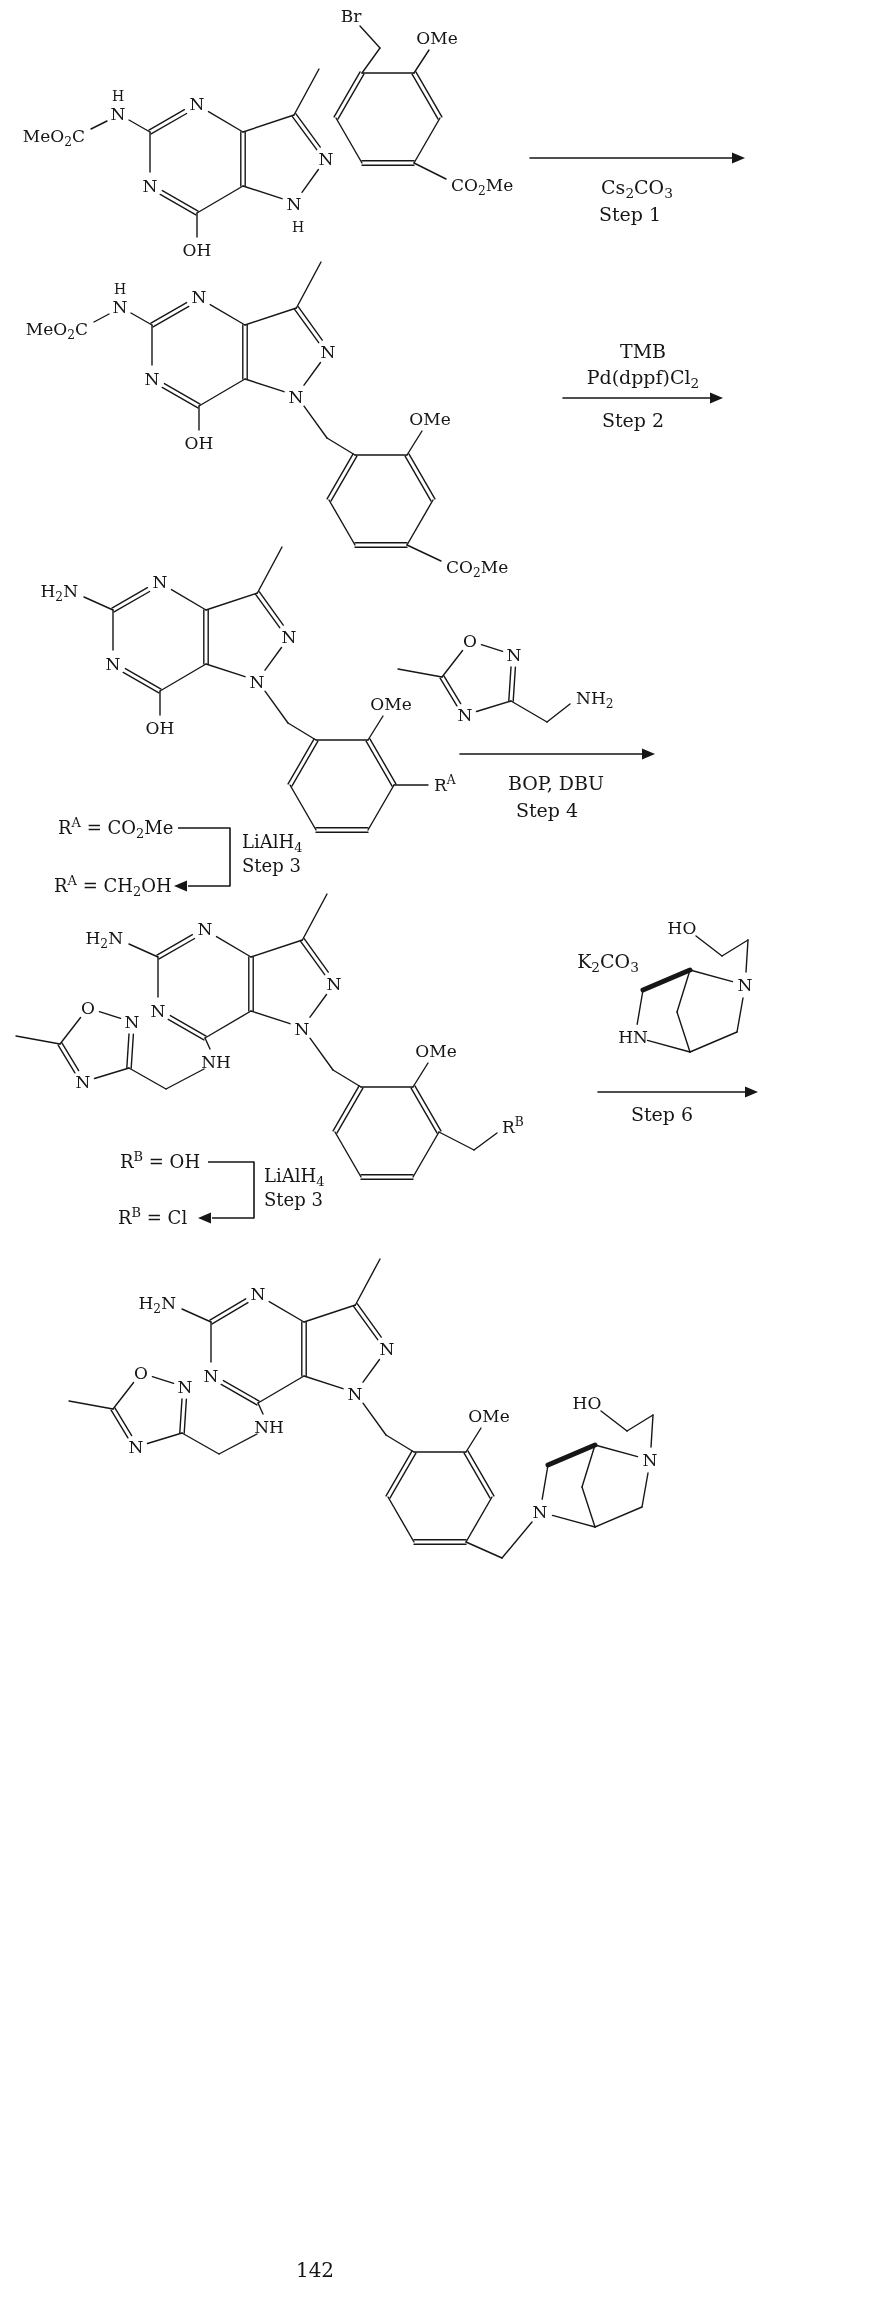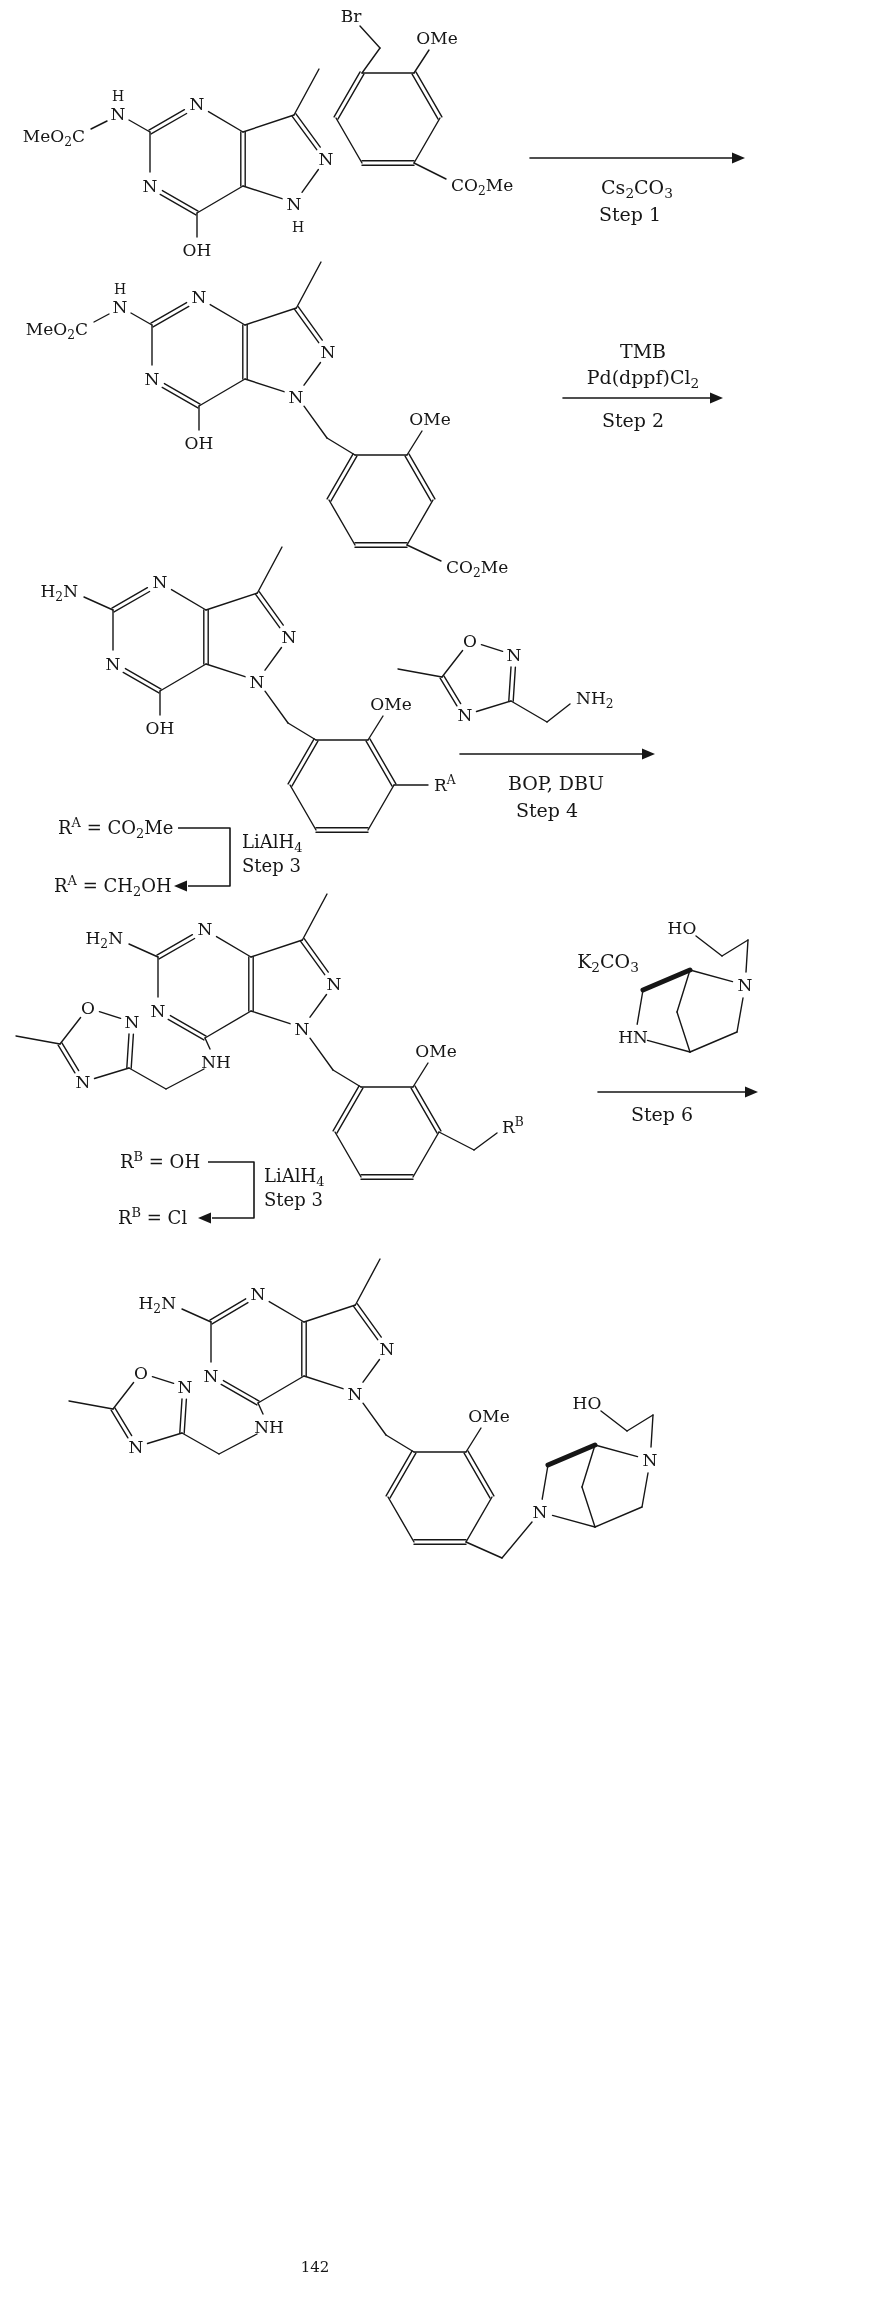--- a/index.html
+++ b/index.html
@@ -1,21 +1,21 @@
 <!DOCTYPE html>
 <html><head>
 <meta charset="utf-8">
 <style>
   html,body{margin:0;padding:0;background:#ffffff;}
   .page{position:relative;width:896px;height:2302px;background:#ffffff;overflow:hidden;
         font-family:"DejaVu Serif","Liberation Serif",serif;}
   svg{position:absolute;left:0;top:0;}
   svg text{font-family:"DejaVu Serif","Liberation Serif",serif;}
   .compound-number{position:absolute;left:255px;top:2258px;width:120px;text-align:center;
-        font-size:15px;color:#161616;}
+        font-size:20px;color:#161616;}
 </style>
 </head>
 <body>
 
 <div class="page">
   <svg width="896" height="2302" viewBox="0 0 896 2302">
       <g>
         <line x1="151.09613167267992" y1="133.907484038242" x2="186.59613167267992" y2="113.50748403824198" stroke="#161616" stroke-width="1.4" stroke-linecap="round"></line>
         <line x1="148.90386832732008" y1="130.092515961758" x2="184.40386832732008" y2="109.692515961758" stroke="#161616" stroke-width="1.4" stroke-linecap="round"></line>
         <line x1="243" y1="132" x2="208.5" y2="111.6" stroke="#161616" stroke-width="1.4" stroke-linecap="round"></line>

